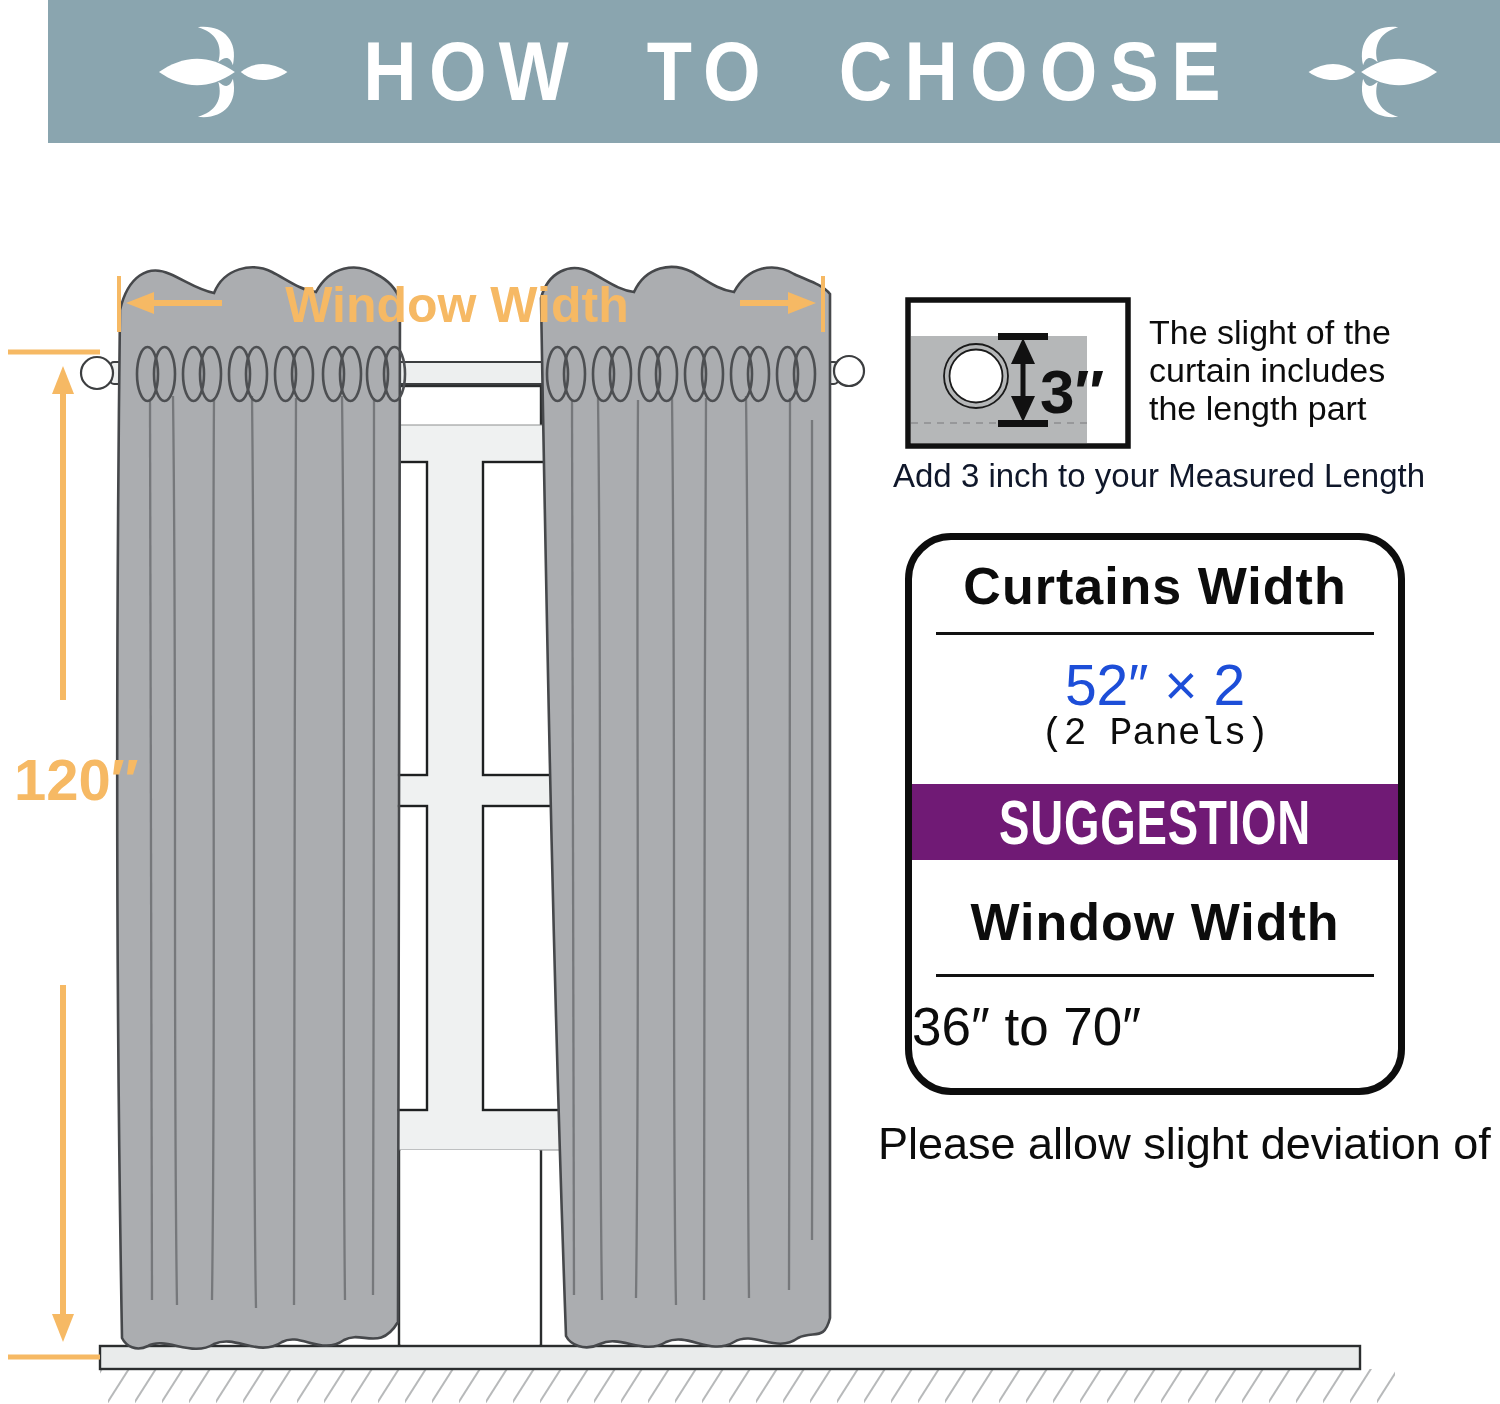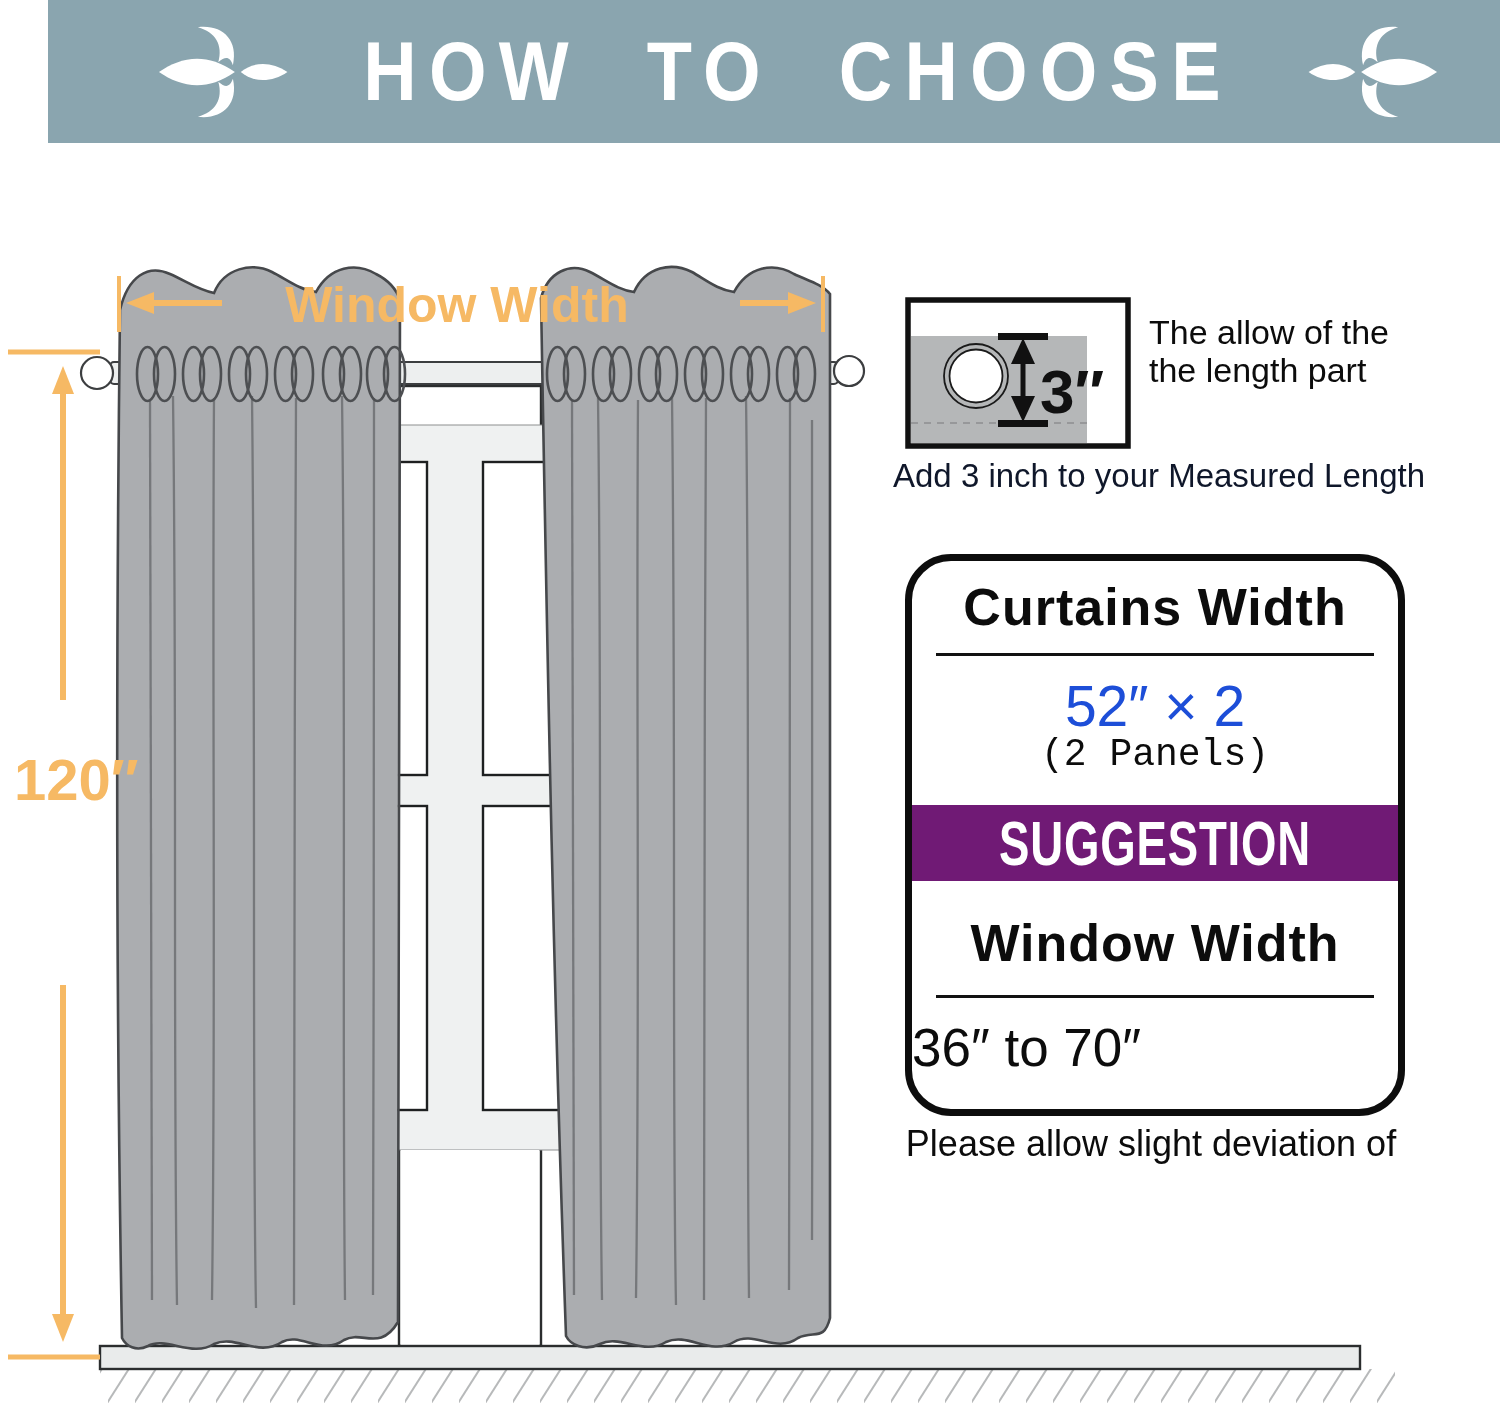--- a/index.html
+++ b/index.html
@@ -21,37 +21,37 @@
   .dim-text   { font-family:"Liberation Sans","DejaVu Sans",sans-serif; font-weight:bold; fill:#f6b964; }
   .black-text { font-family:"Liberation Sans","DejaVu Sans",sans-serif; font-weight:bold; fill:#111; }
 
   
   .side-note { position:absolute; left:1149px; top:313px; font-size:34px; line-height:38px;
                color:#0c0c0c; white-space:nowrap; }
   .add-note  { position:absolute; left:893px; top:457px; width:530px; font-size:33px;
                color:#0f172a; white-space:nowrap; }
 
   .suggest-box { position:absolute; left:905px; top:533px; width:500px; height:562px;
-                 background:#fff; border:7px solid #0d0d0d; border-radius:46px; overflow:hidden;margin-top:21px; }
+                 background:#fff; border:7px solid #0d0d0d; border-radius:46px; overflow:hidden; }
   .sb-title { position:absolute; left:0; width:100%; text-align:center;
               font-weight:bold; font-size:52px; color:#0c0c0c; letter-spacing:1px; white-space:nowrap; }
   .sb-rule  { position:absolute; left:24px; right:24px; height:3px; background:#111; }
   .sb-value { position:absolute; left:0; width:100%; text-align:center;
               font-size:57px; color:#1d4ed8; white-space:nowrap; }
   .sb-panels{ position:absolute; left:0; width:100%; text-align:center;
               font-size:38px; color:#0c0c0c; white-space:nowrap;font-family:Liberation Mono, monospace; }
   .sb-band  { position:absolute; left:0; width:100%; height:76px; background:#701a75;
               display:flex; align-items:center; justify-content:center; }
   .sb-band-label { color:#fff; font-weight:bold; font-size:57px; letter-spacing:1px;
               display:inline-block; transform:scale(0.8,1.12); white-space:nowrap; }
   .sb-value2{ position:absolute; left:0; width:100%; text-align:left;
               font-size:53px; color:#0c0c0c; white-space:nowrap; }
 
   .footnote { position:absolute; left:878px; top:1113px; width:546px; text-align:center;
-              font-size:36px; line-height:61px; color:#0c0c0c; white-space:nowrap; }
+              font-size:45px; line-height:61px; color:#0c0c0c; white-space:nowrap; }
 </style>
 </head>
 <body>
 
 <div class="page">
 
   <div class="header">
     <div class="fleur-wrap">
       <svg class="fleur fleur-left" viewBox="0 0 100 150" aria-hidden="true">
         <g fill="#ffffff">
@@ -200,21 +200,22 @@
       <rect x="998" y="333" width="50" height="7" fill="#111"></rect>
       <rect x="998" y="420" width="50" height="7" fill="#111"></rect>
       <line x1="1023" y1="350" x2="1023" y2="412" stroke="#111" stroke-width="5"></line>
       <path d="M1023,338 L1011,364 L1035,364 Z" fill="#111"></path>
       <path d="M1023,422 L1011,396 L1035,396 Z" fill="#111"></path>
       <text class="black-text" x="1040" y="413" font-size="62" text-anchor="start">3″</text>
     </g>
   </svg>
 
   <div class="side-note">
-    <div>The allow of the</div>
+    <div>The slight of the</div>
+    <div>curtain includes</div>
     <div>the length part</div>
   </div>
 
   <div class="add-note">Add 3 inch to your Measured Length</div>
 
   <div class="suggest-box">
     <div class="sb-title" style="top:16px">Curtains Width</div>
     <div class="sb-rule" style="top:92px"></div>
     <div class="sb-value" style="top:112px">52″ × 2</div>
     <div class="sb-panels" style="top:172px">(2 Panels)</div>

